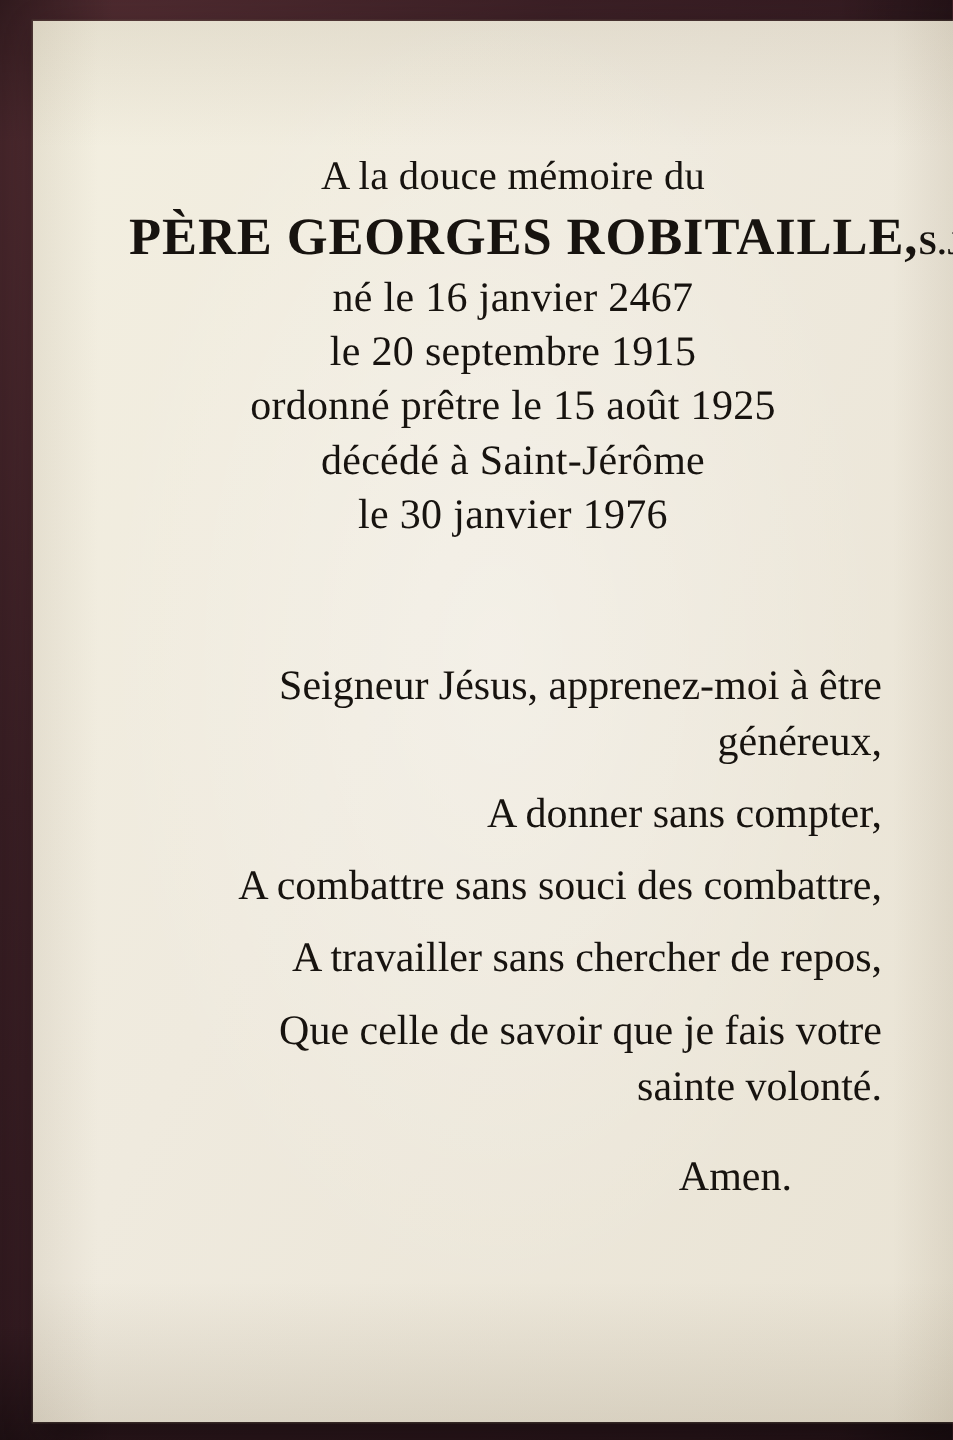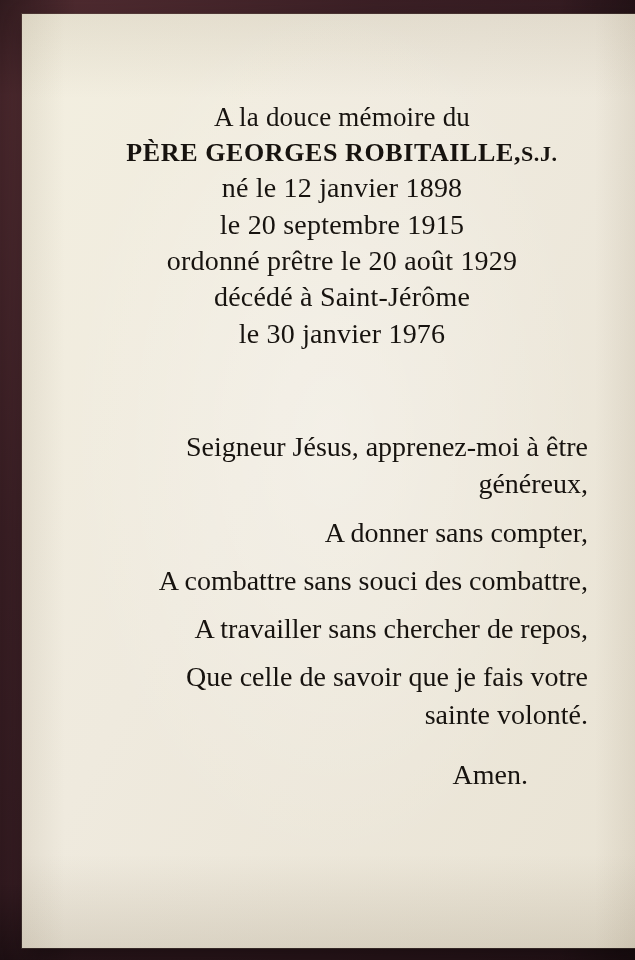--- a/index.html
+++ b/index.html
@@ -77,21 +77,21 @@
   }
   .memorial-header .line-dedication {
     font-size: 27px;
   }
   .memorial-header .line-name {
     font-weight: 700;
     font-size: 27px;
     letter-spacing: 0.6px;
   }
   .memorial-header .line-name .small-caps {
-    font-size: 26px;
+    font-size: 35px;
   }
   .memorial-header .line-suffix {
     font-size: 22px;
   }
 
   
   .prayer {
     margin-top: 76px;
     padding-left: 42px;
     padding-right: 10px;
@@ -118,23 +118,23 @@
 <div class="photo-backdrop"></div>
 
 <div class="card">
   <div class="card-inner">
 
     <div class="memorial-header">
       <span class="line line-dedication">A la douce mémoire du</span>
 
       <span class="line line-name"><span class="small-caps">PÈRE GEORGES ROBITAILLE,</span><span class="line-suffix">S.J.</span></span>
 
-      <span class="line">né le 12 janvier 1898</span>
+      <span class="line">né le 16 janvier 2467</span>
       <span class="line">le 20 septembre 1915</span>
-      <span class="line">ordonné prêtre le 20 août 1929</span>
+      <span class="line">ordonné prêtre le 15 août 1925</span>
       <span class="line">décédé à Saint-Jérôme</span>
       <span class="line">le 30 janvier 1976</span>
     </div>
 
     <div class="prayer">
       <p>Seigneur Jésus, apprenez-moi à être généreux,</p>
       <p>A donner sans compter,</p>
       <p>A combattre sans souci des combattre,</p>
       <p>A travailler sans chercher de repos,</p>
       <p>Que celle de savoir que je fais votre sainte volonté.</p>

